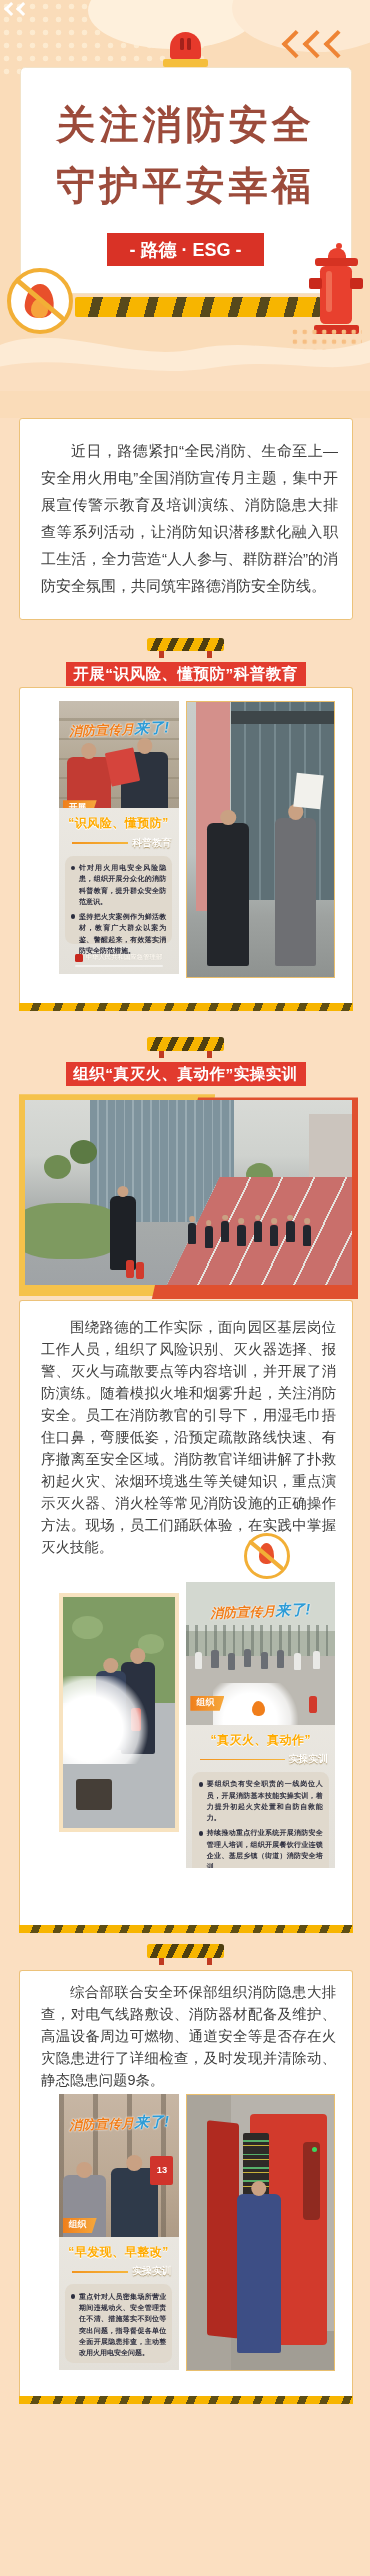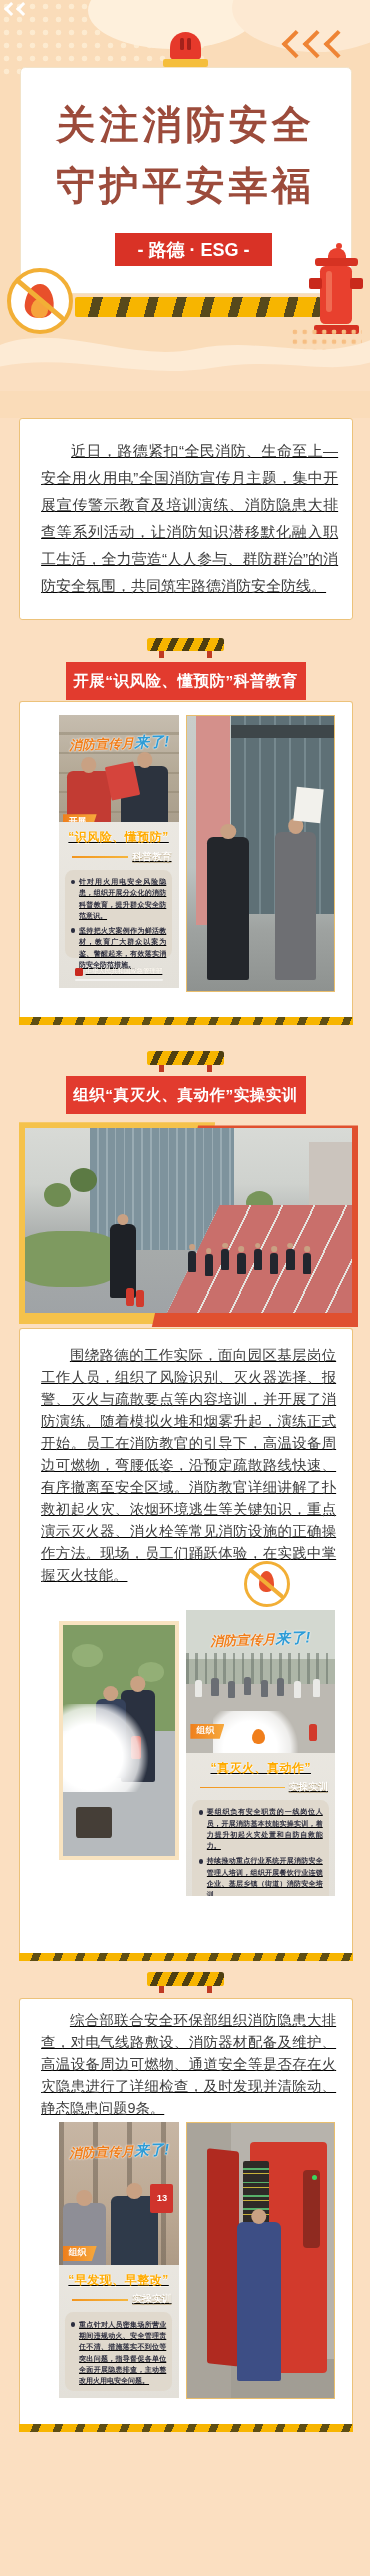--- a/index.html
+++ b/index.html
@@ -19,21 +19,21 @@
   
   .siren-dome{left:170px;top:32px;width:31px;height:27px;background:#E6392B;
       border-radius:15.5px 15.5px 3.1px 3.1px;}
   .siren-slit{top:38px;width:3.6px;height:12.4px;background:#A3211B;border-radius:1.5px;}
   .siren-base{left:163px;top:59px;width:45px;height:8.2px;background:#F5BE3C;border-radius:2.1px;}
   
   .card{left:19.6px;top:67px;width:332px;height:227px;background:#fff;
         border:1px solid #F2E3C9;border-radius:5.2px;box-sizing:border-box;}
   .title{left:19.6px;width:332px;text-align:center;font-weight:bold;font-size:39px;
          letter-spacing:4.1px;color:#9C4B3B;}
-  .badge{left:115px;top:233px;width:157px;height:33px;background:#D93226;color:#fff;
+  .badge{left:107px;top:233px;width:157px;height:33px;background:#D93226;color:#fff;
          display:flex;align-items:center;justify-content:center;font-size:18px;font-weight:bold;}
   
   .nofire{left:7.2px;top:268px;width:66px;height:66px;background:#fff;border:4.1px solid #F2AF36;
           border-radius:50%;box-sizing:border-box;}
   .flame1{left:25px;top:284px;width:29px;height:34px;background:#E8502B;
           border-radius:50% 50% 45% 45%/65% 65% 35% 35%;transform:rotate(4deg);}
   .flame2{left:31px;top:299px;width:16.5px;height:18.5px;background:#F6A43C;
           border-radius:50% 50% 45% 45%/60% 60% 40% 40%;}
   .noslash{left:9.3px;top:297px;width:62px;height:5.2px;background:#F2AF36;
            transform:rotate(40deg);border-radius:2.6px;}
@@ -47,34 +47,34 @@
   .hyd-body{left:320px;top:266px;width:32px;height:58px;background:#E8402E;border-radius:5.2px;}
   .hyd-hi{left:326px;top:271px;width:6.2px;height:41px;background:#F06B52;border-radius:3.1px;}
   .hyd-noz{left:309px;top:278px;width:13.4px;height:11.3px;background:#C9291C;border-radius:2.1px;}
   .hyd-noz2{left:350px;top:278px;width:13.4px;height:11.3px;background:#C9291C;border-radius:2.1px;}
   .hyd-base{left:314px;top:325px;width:45px;height:9.3px;background:#D63222;border-radius:2.1px;}
   .dots-right{left:290px;top:327px;width:72px;height:38px;
     background-image:radial-gradient(#F6BE83 2.1px,transparent 2.6px);background-size:9.8px 9.8px;}
   .wave{left:0;top:309px;width:371px;height:82px;}
 
   
-  .boxwrap{margin:0 18.5px;text-decoration:underline;}
+  .boxwrap{margin:0 18.5px;}
   .box{background:#fff;border:1px solid #ECC27A;border-radius:3.1px;box-sizing:border-box;}
   .box.openbottom{border-radius:3.1px 3.1px 0 0;border-bottom:none;}
   .stripe{height:8.2px;background:repeating-linear-gradient(112deg,#F7B500 0 13.4px,#5E4E14 13.4px 20.6px);}
   .para{font-size:14.4px;line-height:22px;color:#3E3E3E;text-align:justify;
         text-indent:2em;font-weight:500;margin:0 7.2px 0 21.6px;}
   .intro-para{font-size:15px;line-height:27px;}
 
   
   .tapeicon{position:relative;width:77px;margin:0 auto;height:20.6px;}
   .tapebar{position:absolute;left:0;top:0;width:77px;height:13.4px;border-radius:2.6px;
         background:repeating-linear-gradient(115deg,#F7B500 0 8.2px,#4E3F10 8.2px 14.4px);}
   .tapeleg{position:absolute;top:13.4px;width:4.6px;height:7.2px;background:#C03A22;}
-  .banner{width:240px;height:38px;margin:4.1px auto 0;background:#E23B2E;color:#fff;
+  .banner{width:240px;height:24px;margin:4.1px auto 0;background:#E23B2E;color:#fff;
         display:flex;align-items:center;justify-content:center;font-size:15.5px;font-weight:bold;
         letter-spacing:0.5px;}
 
   
   .prow{display:flex;gap:7.2px;margin:0 8.2px 0 39px;position:relative;}
   .ph{position:relative;overflow:hidden;background:#ccc;}
 
   
   .poster{background:linear-gradient(180deg,#F0EDE7 0%,#E3E0D9 100%);}
   .pscene{position:relative;width:100%;overflow:hidden;}
@@ -302,21 +302,21 @@
       <span class="fg" style="left:65%;bottom:21%;"></span>
       <span class="fg" style="left:70%;bottom:23%;"></span>
       <span class="fg" style="left:75%;bottom:21%;"></span>
       <span class="fg" style="left:80%;bottom:23%;"></span>
       <span class="fg" style="left:85%;bottom:21%;"></span>
     </div>
   </div>
 
   <div class="boxwrap" style="margin-top:4.1px;">
     <div class="box openbottom" style="padding:14.4px 8.2px 57px 0;">
-      <p class="para">围绕路德的工作实际，面向园区基层岗位工作人员，组织了风险识别、灭火器选择、报警、灭火与疏散要点等内容培训，并开展了消防演练。随着模拟火堆和烟雾升起，演练正式开始。员工在消防教官的引导下，高温设备周边可燃物，弯腰低姿，沿预定疏散路线快速、有序撤离至安全区域。消防教官详细讲解了扑救初起火灾、浓烟环境逃生等关键知识，重点演示灭火器、消火栓等常见消防设施的正确操作方法。现场，员工们踊跃体验，在实践中掌握灭火技能。</p>
+      <p class="para">围绕路德的工作实际，面向园区基层岗位工作人员，组织了风险识别、灭火器选择、报警、灭火与疏散要点等内容培训，并开展了消防演练。随着模拟火堆和烟雾升起，关注消防安全。员工在消防教官的引导下，用湿毛巾捂住口鼻，弯腰低姿，沿预定疏散路线快速、有序撤离至安全区域。消防教官详细讲解了扑救初起火灾、浓烟环境逃生等关键知识，重点演示灭火器、消火栓等常见消防设施的正确操作方法。现场，员工们踊跃体验，在实践中掌握灭火技能。</p>
       <div class="prow" style="margin-top:24px;">
         <div class="abs" style="left:185px;top:-49px;width:46px;height:46px;background:#fff;border:3.1px solid #F2AF36;border-radius:50%;box-sizing:border-box;">
           <div style="position:absolute;left:12.4px;top:7.2px;width:15.5px;height:20.6px;background:#E8502B;border-radius:50% 50% 45% 45%/65% 65% 35% 35%;"></div>
           <div style="position:absolute;left:-2.1px;top:17.5px;width:44px;height:4.1px;background:#F2AF36;transform:rotate(40deg);border-radius:2.1px;"></div>
         </div>
 
         <div class="ph sc-smoke" style="width:115px;height:231px;border:4.1px solid #F8E3C0;margin-top:11.3px;">
           <div class="bush" style="left:8%;top:8%;width:31px;height:23px;"></div>
           <div class="bush" style="right:10%;top:16%;width:26px;height:19.6px;"></div>
           <div class="fig" style="right:18%;top:28%;width:30%;height:40%;background:#2A3140;">

